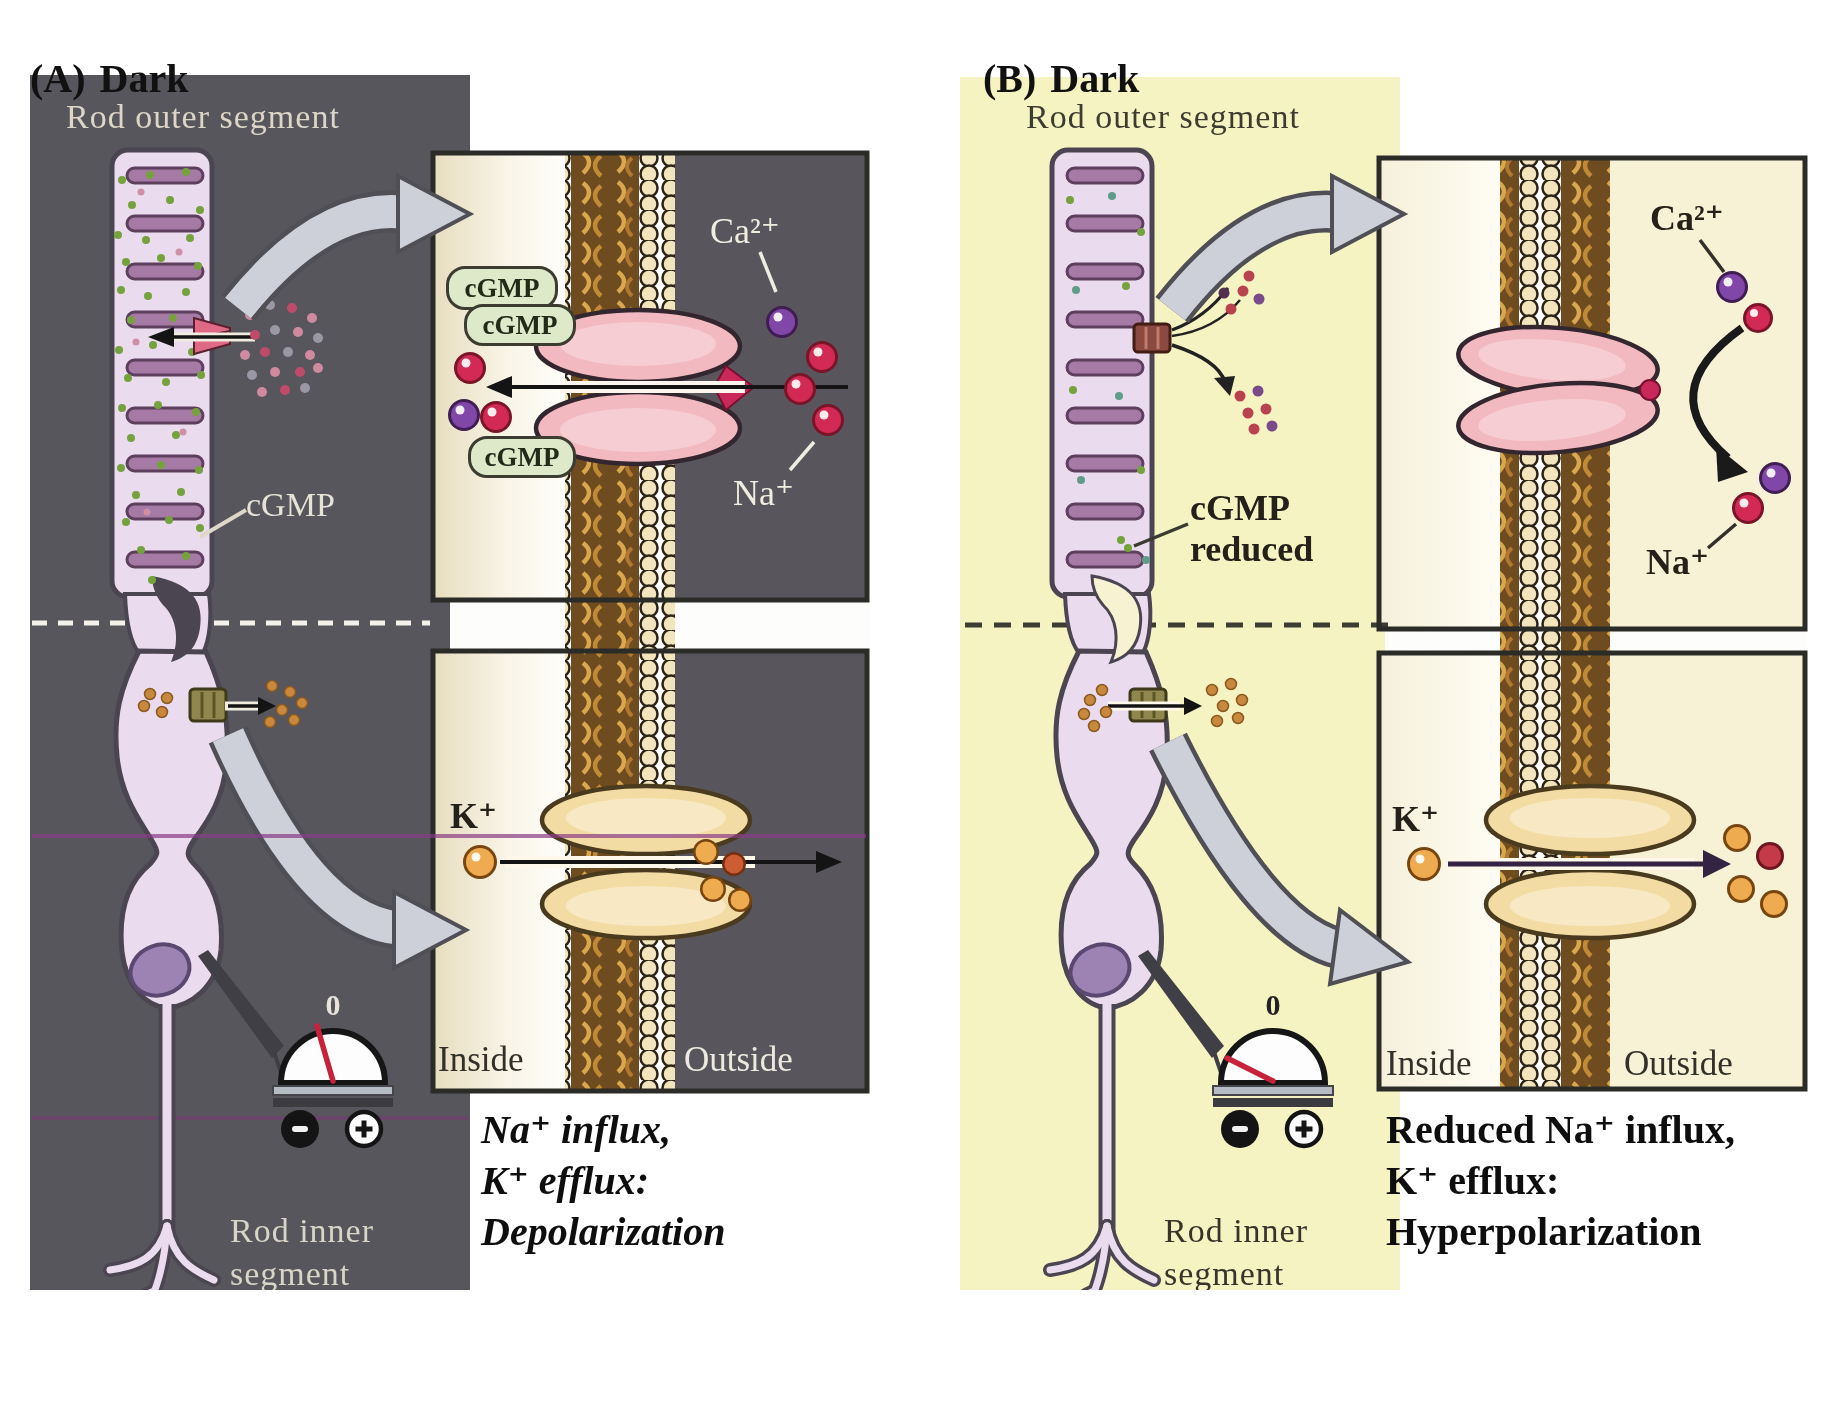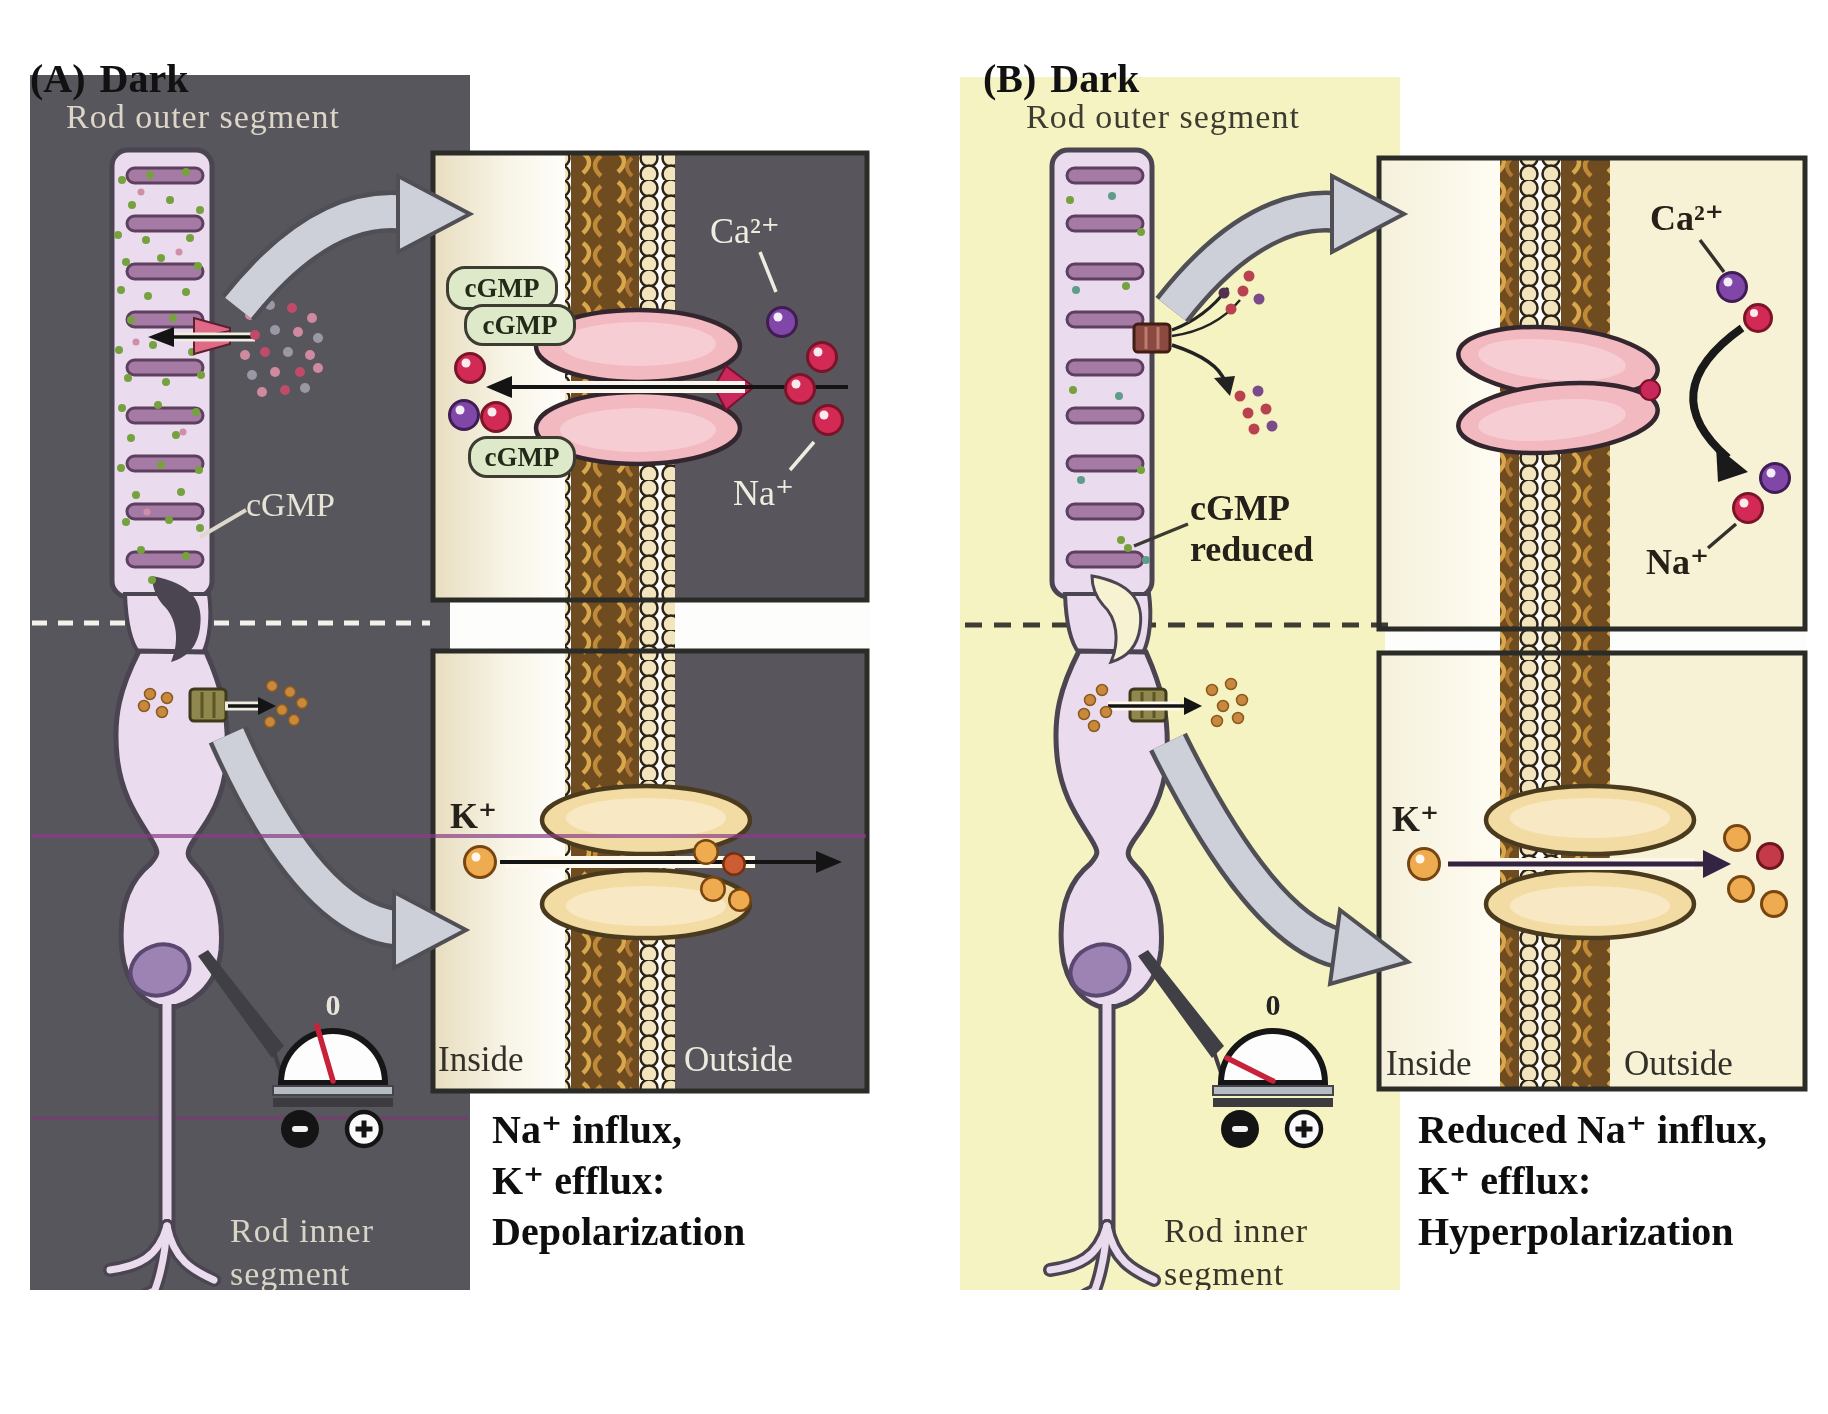--- a/index.html
+++ b/index.html
@@ -447,24 +447,24 @@
 reduced</div>
 
   <div class="t zero" style="left:308px;top:988px;color:#e8e4da;">0</div>
   <div class="t zero" style="left:1248px;top:988px;color:#222;">0</div>
 
   <div class="t" style="left:230px;top:1210px;font-size:34px;color:#d8d4c6;line-height:1.25;letter-spacing:1px;">Rod inner
 segment</div>
   <div class="t" style="left:1164px;top:1210px;font-size:34px;color:#38342c;line-height:1.25;letter-spacing:1px;">Rod inner
 segment</div>
 
-  <div class="t caption" style="left:492px;top:1104px;">Na⁺ influx,
+  <div class="t caption" style="left:481px;top:1104px;font-style:italic;">Na⁺ influx,
 K⁺ efflux:
 Depolarization</div>
-  <div class="t caption" style="left:1386px;top:1104px;margin-left:32px;">Reduced Na⁺ influx,
+  <div class="t caption" style="left:1386px;top:1104px;">Reduced Na⁺ influx,
 K⁺ efflux:
 Hyperpolarization</div>
 
   <div class="pill" style="left:446px;top:266px;width:106px;height:38px;">cGMP</div>
   <div class="pill" style="left:464px;top:304px;width:106px;height:36px;">cGMP</div>
   <div class="pill" style="left:468px;top:436px;width:102px;height:36px;">cGMP</div>
   <div class="t" style="left:710px;top:210px;font-size:36px;color:#efece0;">Ca²⁺</div>
   <div class="t" style="left:733px;top:472px;font-size:36px;color:#efece0;">Na⁺</div>
 
   <div class="t" style="left:450px;top:794px;font-size:36px;font-weight:bold;color:#24201a;">K⁺</div>

